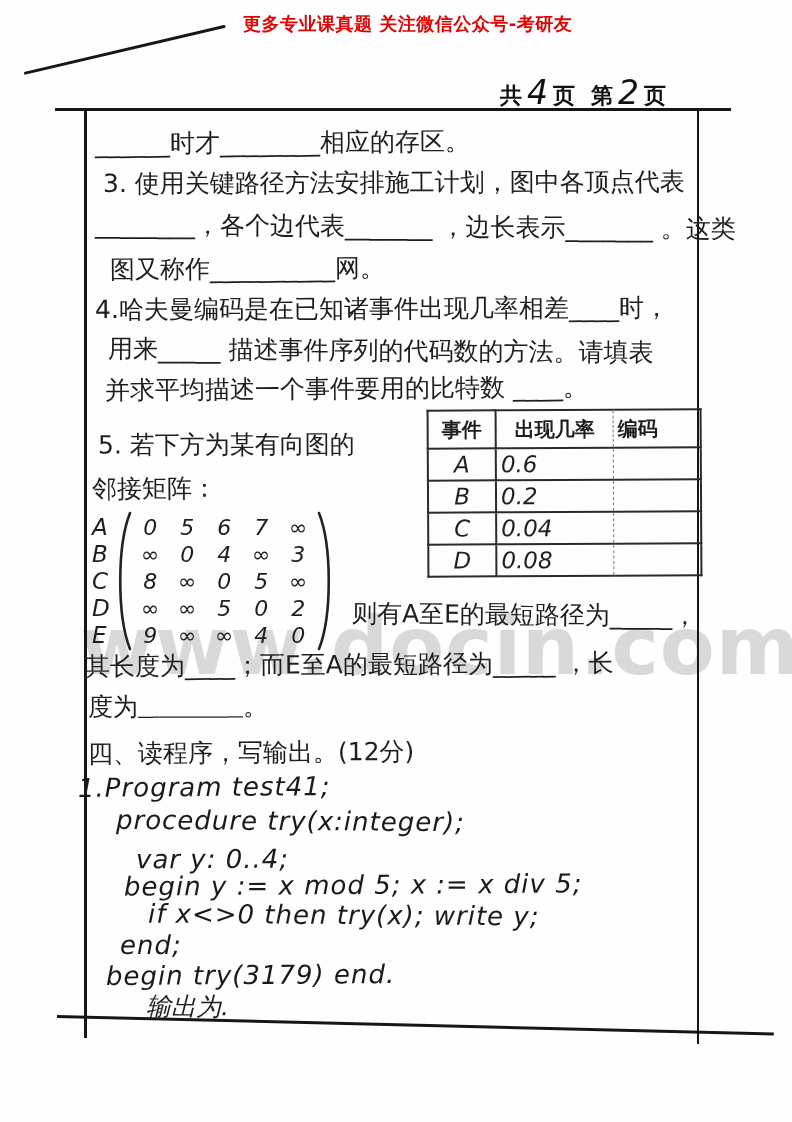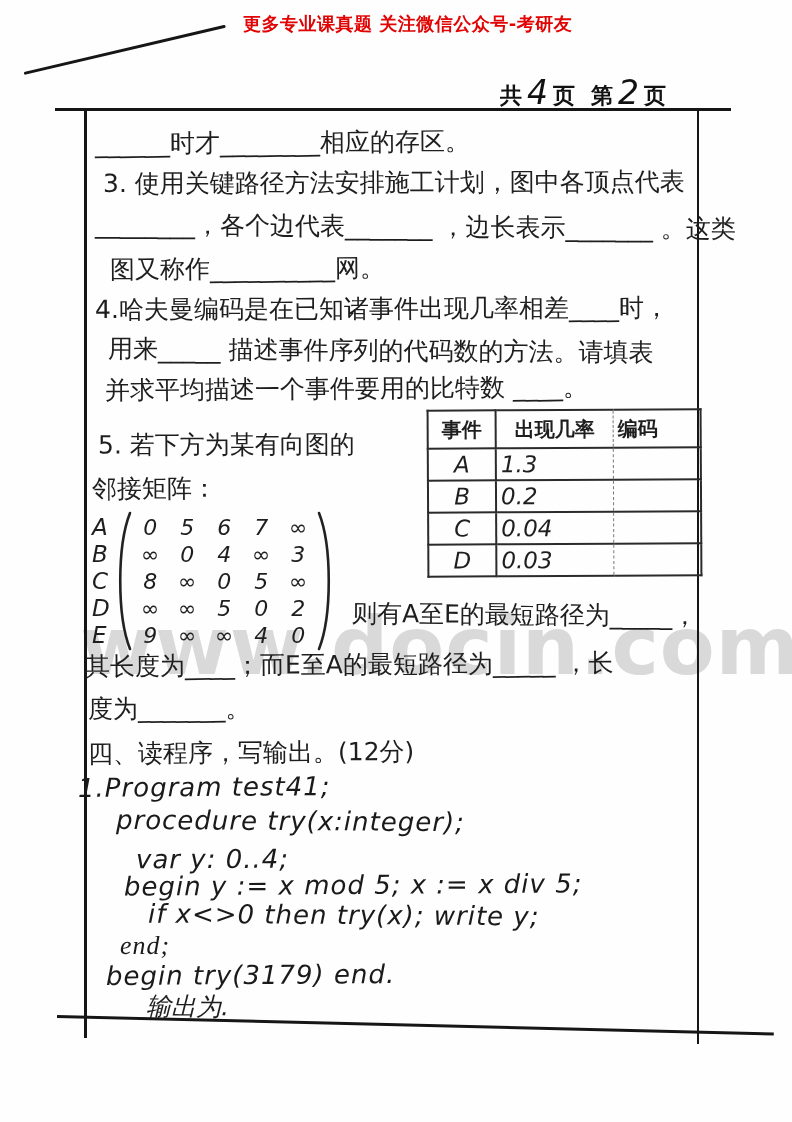--- a/index.html
+++ b/index.html
@@ -109,50 +109,50 @@
 <div class="hw r3" style="left:103px;top:168px;">3. 使用关键路径方法安排施工计划，图中各顶点代表</div>
 <div class="hw r2" style="left:95px;top:212px;">________，各个边代表_______ ，边长表示_______ 。这类</div>
 <div class="hw r1" style="left:110px;top:254px;">图又称作__________网。</div>
 <div class="hw r3" style="left:95px;top:294px;">4.哈夫曼编码是在已知诸事件出现几率相差____时，</div>
 <div class="hw r2" style="left:108px;top:336px;">用来_____ 描述事件序列的代码数的方法。请填表</div>
 <div class="hw r1" style="left:105px;top:374px;">并求平均描述一个事件要用的比特数 ____。</div>
 <div class="hw r3" style="left:98px;top:430px;">5. 若下方为某有向图的</div>
 <div class="hw r1" style="left:92px;top:474px;">邻接矩阵：</div>
 <div class="hw r2" style="left:352px;top:600px;">则有A至E的最短路径为_____，</div>
 <div class="hw r1" style="left:85px;top:650px;">其长度为____；而E至A的最短路径为_____ ，长</div>
-<div class="hw r3" style="left:88px;top:694px;">度为_______。</div>
+<div class="hw r3" style="left:88px;top:694px;font-family:Liberation Mono, monospace;">度为_______。</div>
 <div class="hw r1" style="left:88px;top:738px;">四、读程序，写输出。(12分)</div>
 
 <table class="prob-table">
   <thead>
     <tr>
       <th class="col-event">事件</th>
       <th class="col-prob">出现几率</th>
       <th class="col-code">编码</th>
     </tr>
   </thead>
   <tbody>
     <tr>
       <td class="col-event">A</td>
-      <td class="col-prob">1.3</td>
+      <td class="col-prob">0.6</td>
       <td class="col-code"></td>
     </tr>
     <tr>
       <td class="col-event">B</td>
       <td class="col-prob">0.2</td>
       <td class="col-code"></td>
     </tr>
     <tr>
       <td class="col-event">C</td>
       <td class="col-prob">0.04</td>
       <td class="col-code"></td>
     </tr>
     <tr>
       <td class="col-event">D</td>
-      <td class="col-prob">0.03</td>
+      <td class="col-prob">0.08</td>
       <td class="col-code"></td>
     </tr>
   </tbody>
 </table>
 
 <div class="matrix">
   <div class="matrix-labels">
     <span>A</span>
     <span>B</span>
     <span>C</span>
@@ -192,15 +192,15 @@
   <svg class="paren" width="18" height="142" viewBox="0 0 18 142">
     <path d="M2,3 C15,36 15,106 2,139" stroke="#222" fill="none" stroke-width="2.6" stroke-linecap="round"></path>
   </svg>
 </div>
 
 <div class="hw code r1" style="left:78px;top:772px;">1.Program test41;</div>
 <div class="hw code r2" style="left:116px;top:806px;">procedure try(x:integer);</div>
 <div class="hw code r3" style="left:136px;top:824px;margin-top:20px;">var y: 0..4;</div>
 <div class="hw code r1" style="left:124px;top:870px;">begin    y := x mod 5;   x := x div 5;</div>
 <div class="hw code r2" style="left:148px;top:900px;">if x&lt;&gt;0 then try(x); write y;</div>
-<div class="hw code r3" style="left:120px;top:930px;font-family:Liberation Serif, serif;">end;</div>
+<div class="hw code r3" style="left:120px;top:930px;">end;</div>
 <div class="hw code r1" style="left:106px;top:960px;">begin   try(3179)   end.</div>
 <div class="hw r2" style="left:146px;top:992px;font-style:italic;">输出为.</div>
 
 </body></html>

